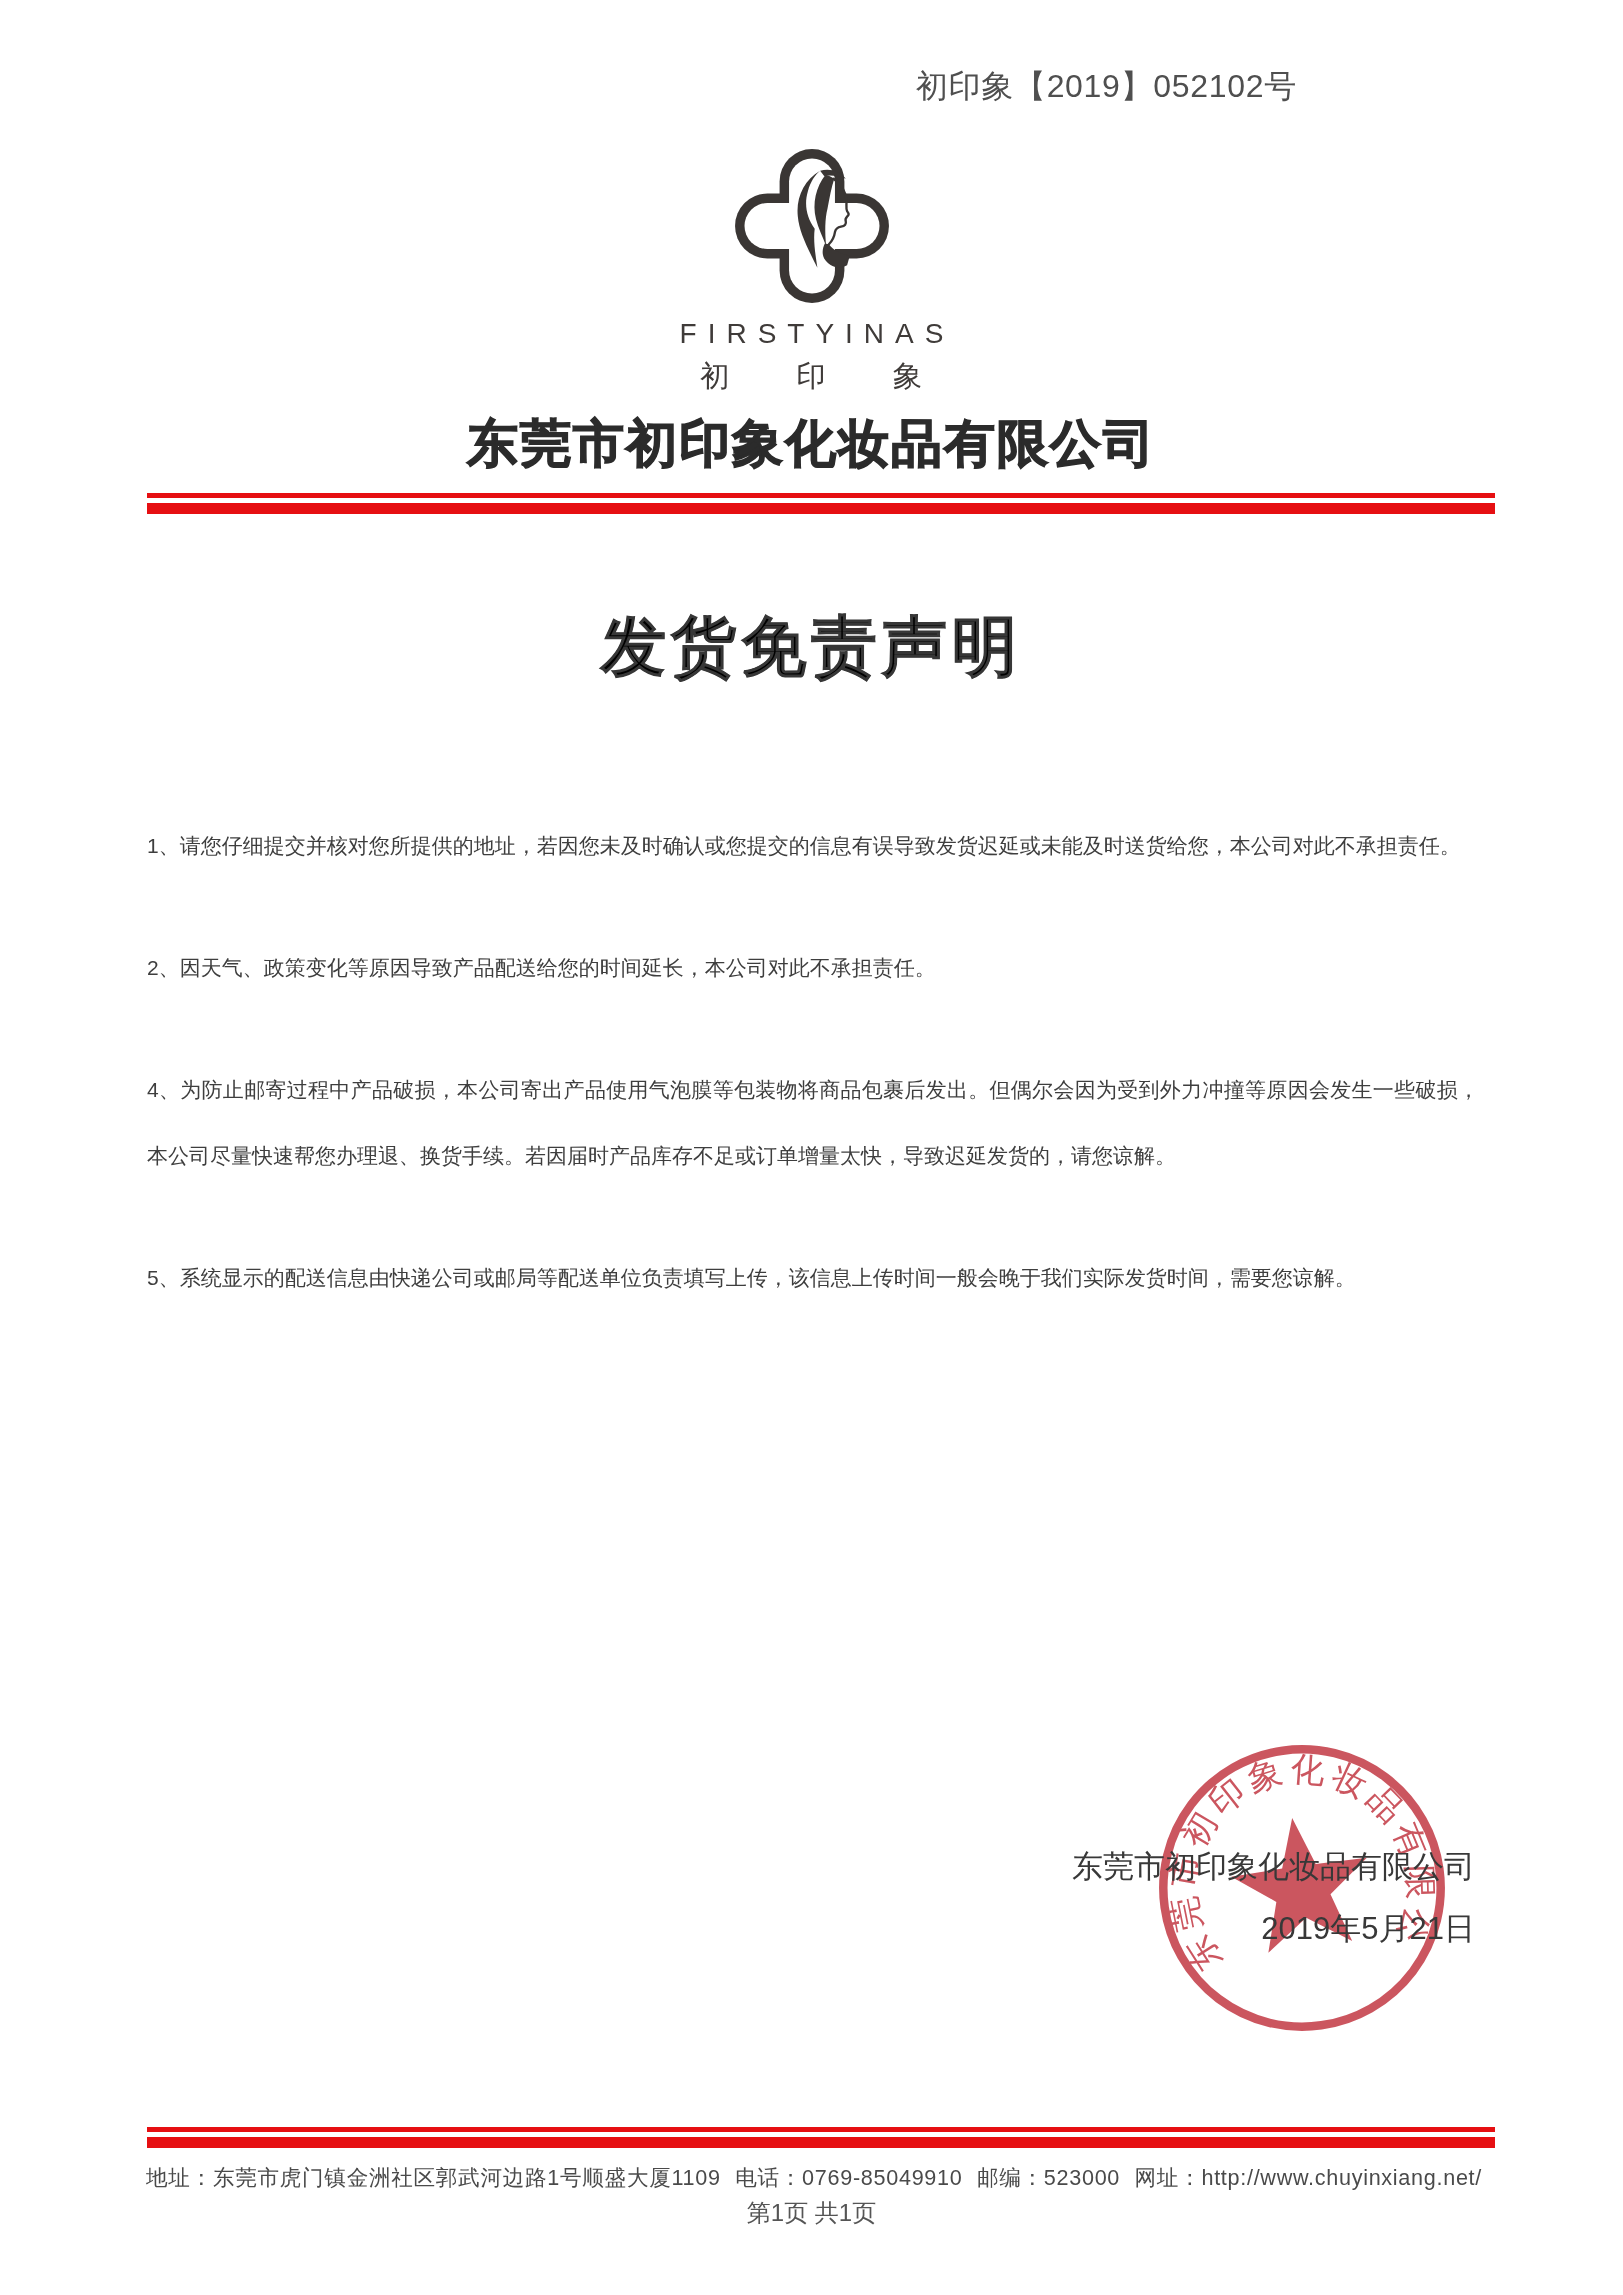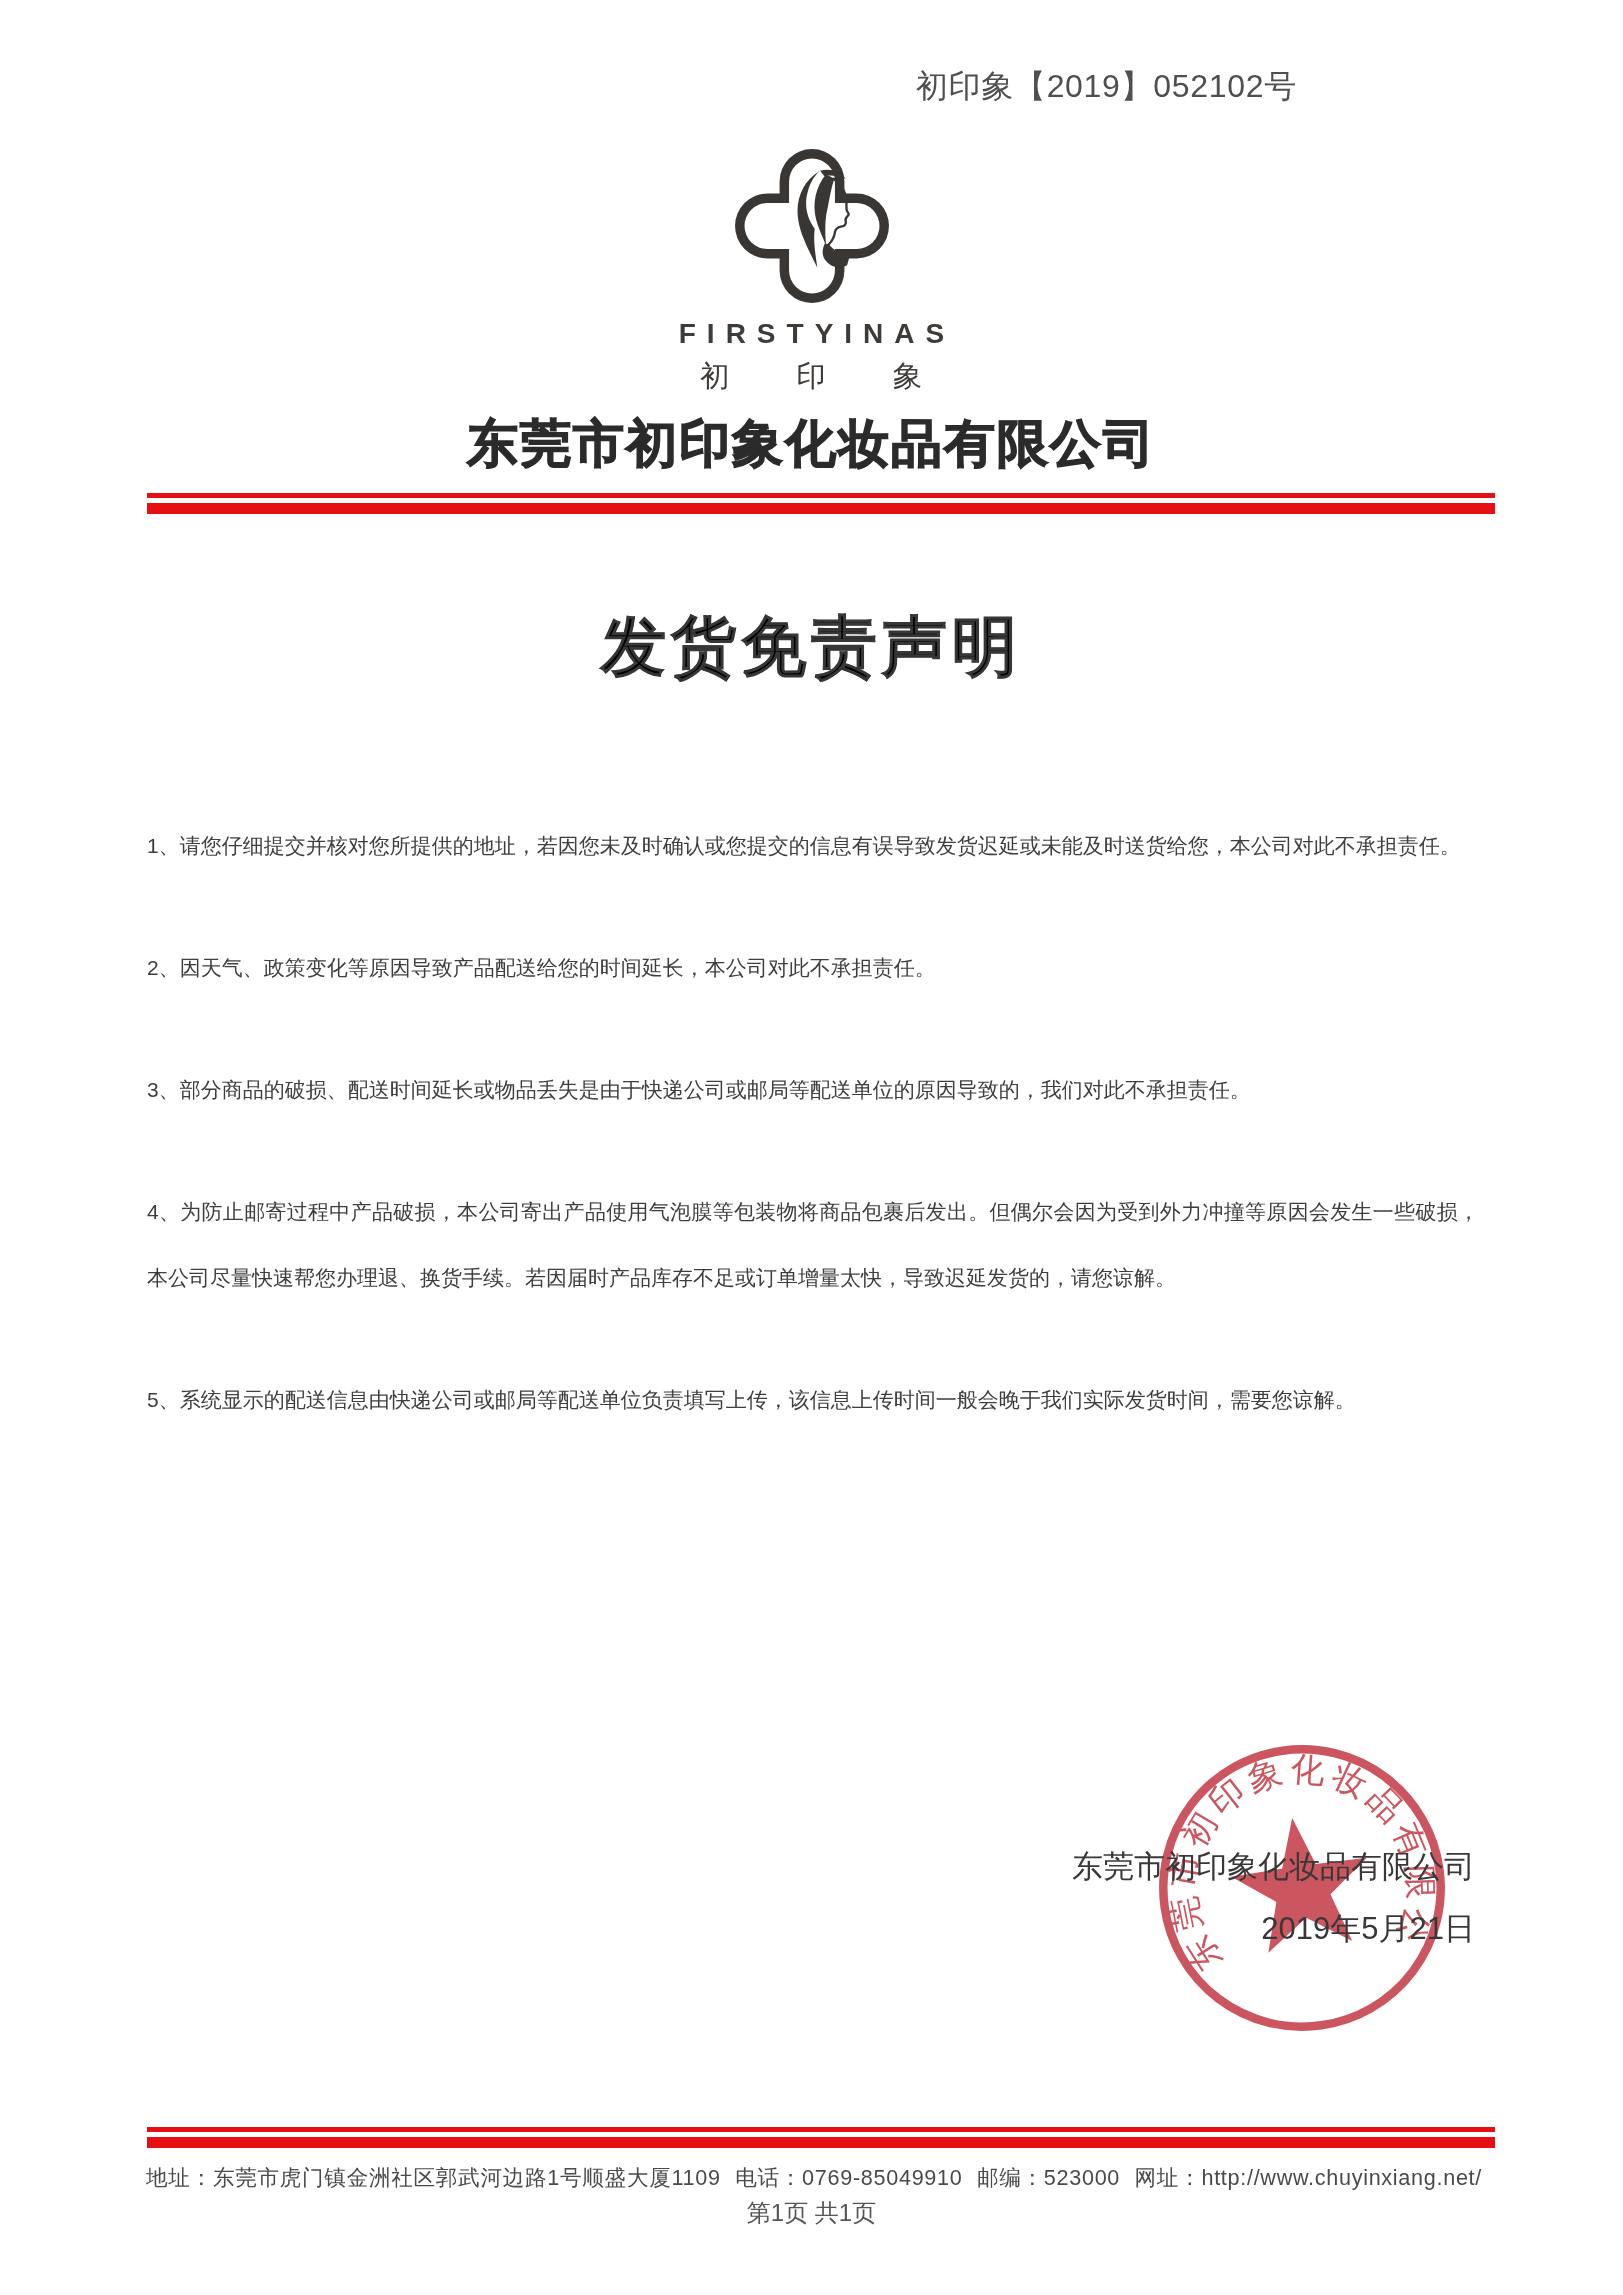--- a/index.html
+++ b/index.html
@@ -13,21 +13,21 @@
   }
   
   .doc-number{
     position:absolute;top:65px;right:326px;
     font-size:32px;color:#4f4f4f;letter-spacing:0.7px;
   }
   
   .logo{position:absolute;top:145px;left:0;width:100%;text-align:center;}
   .logo-mark{display:block;margin:0 auto;width:162px;height:162px;}
   .brand-latin{
-    margin-top:10.5px;font-size:28px;font-weight:700;color:#3f3b39;
+    margin-top:10.5px;font-size:28px;font-weight:400;color:#3f3b39;
     letter-spacing:11px;padding-left:11px;
   }
   .brand-cn{
     margin-top:7.9px;font-size:29.4px;color:#3f3b39;
     letter-spacing:67px;padding-left:66px;
   }
   .company-name{
     position:absolute;top:410px;left:0;width:100%;text-align:center;
     font-size:51px;font-weight:bold;color:#2b2b2b;letter-spacing:2px;
     -webkit-text-stroke:1.3px #2b2b2b;
@@ -109,21 +109,20 @@
     <div class="thin"></div>
     <div class="gap"></div>
     <div class="thick"></div>
   </div>
 
   <div class="statement-title">发货免责声明</div>
 
   <div class="statement-body">
     <p>1、请您仔细提交并核对您所提供的地址，若因您未及时确认或您提交的信息有误导致发货迟延或未能及时送货给您，本公司对此不承担责任。</p>
     <p>2、因天气、政策变化等原因导致产品配送给您的时间延长，本公司对此不承担责任。</p>
-    <p>3、部分商品的破损、配送时间延长或物品丢失是由于快递公司或邮局等配送单位的原因导致的，我们对此不承担责任。</p>
     <p>4、为防止邮寄过程中产品破损，本公司寄出产品使用气泡膜等包装物将商品包裹后发出。但偶尔会因为受到外力冲撞等原因会发生一些破损，本公司尽量快速帮您办理退、换货手续。若因届时产品库存不足或订单增量太快，导致迟延发货的，请您谅解。</p>
     <p>5、系统显示的配送信息由快递公司或邮局等配送单位负责填写上传，该信息上传时间一般会晚于我们实际发货时间，需要您谅解。</p>
   </div>
 
   <div class="signature">
     <div>东莞市初印象化妆品有限公司</div>
     <div>2019年5月21日</div>
   </div>
 
   <svg class="seal" viewBox="0 0 480 480" xmlns="http://www.w3.org/2000/svg">

